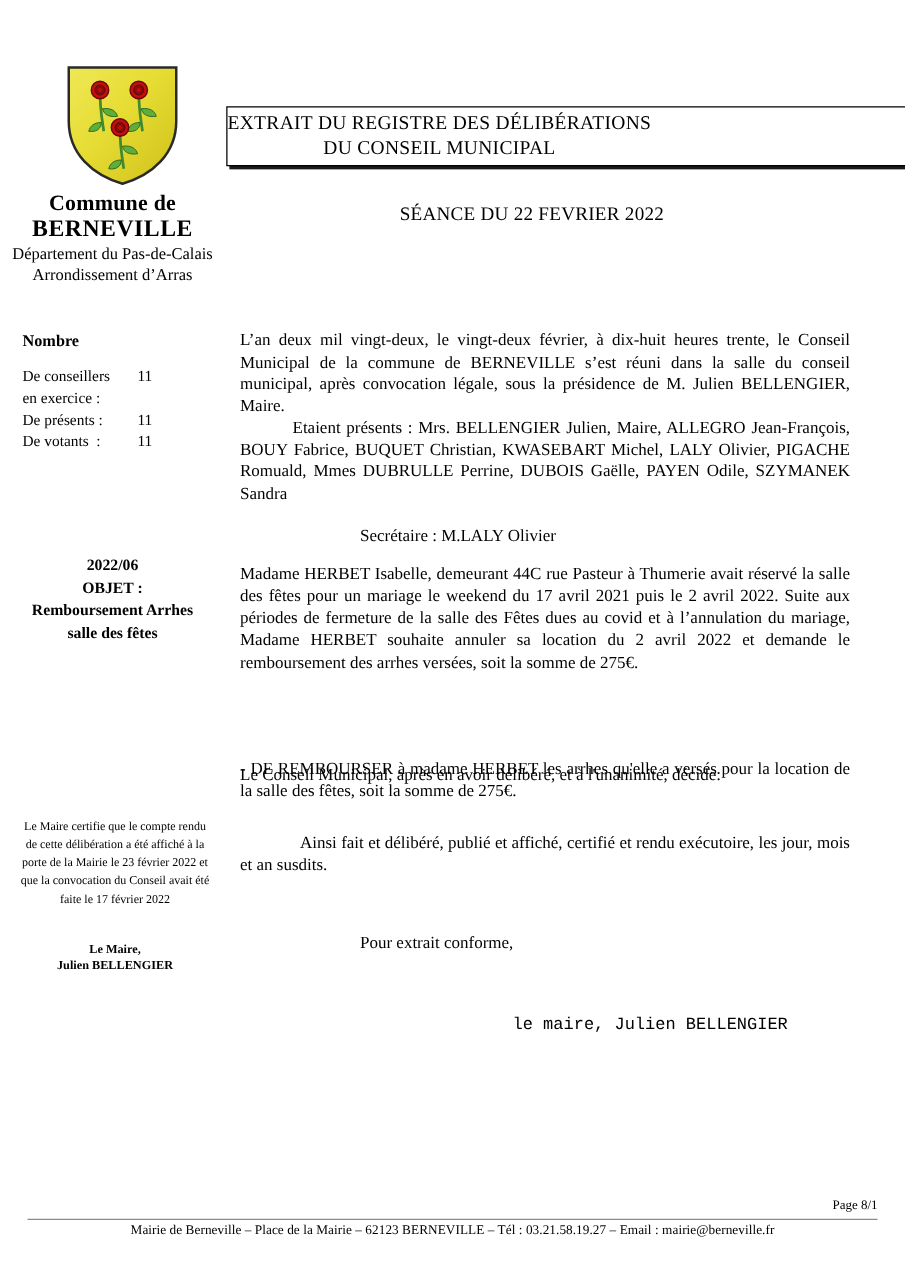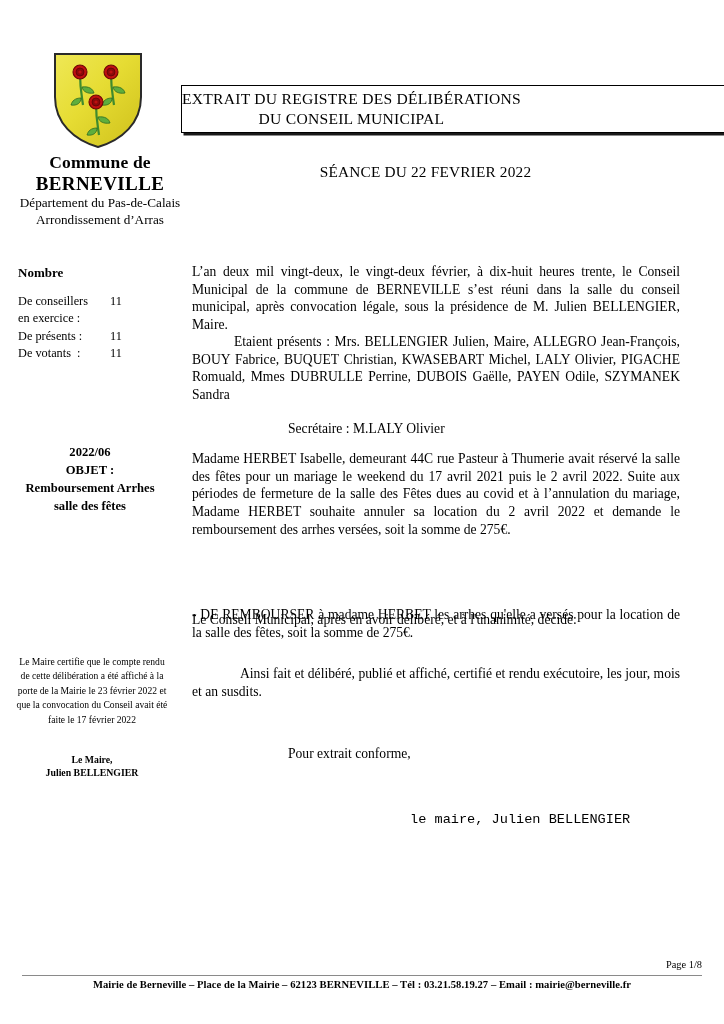--- a/index.html
+++ b/index.html
@@ -36,21 +36,21 @@
     position: absolute;
     left: 52px;
     top: 51px;
     width: 92px;
     height: 98px;
   }
   .crest-wrap svg { display: block; }
 
   .commune-block {
     position: absolute;
-    left: 10px;
+    left: 0px;
     top: 152px;
     width: 180px;
     text-align: center;
     line-height: 1.18;
   }
   .commune-de {
     font-size: 17.5px;
     font-weight: bold;
     letter-spacing: 0.2px;
   }
@@ -190,21 +190,21 @@
     height: 1px;
     background: #8a8a8a;
   }
   .footer-text {
     position: absolute;
     left: 0px;
     top: 979px;
     width: 724px;
     text-align: center;
     font-size: 10.6px;
-    font-weight: bold;
+    font-weight: normal;
     letter-spacing: 0.05px;
   }
 </style>
 </head>
 <body>
 
 <div class="page">
 
   <div class="left-col">
 
@@ -320,17 +320,17 @@
 
     <div class="para p7">
       <span class="lead-pad" style="display:inline-block;">Pour extrait conforme,</span>
     </div>
 
     <div class="para p8">
       <span class="lead-pad2" style="display:inline-block;">le maire, Julien BELLENGIER</span>
     </div>
   </div>
 
-  <div class="page-num">Page 1/8</div>
+  <div class="page-num">Page 8/1</div>
   <div class="footer-rule"></div>
   <div class="footer-text">Mairie de Berneville – Place de la Mairie – 62123 BERNEVILLE – Tél : 03.21.58.19.27 – Email : mairie@berneville.fr</div>
 
 </div>
 
 </body></html>

